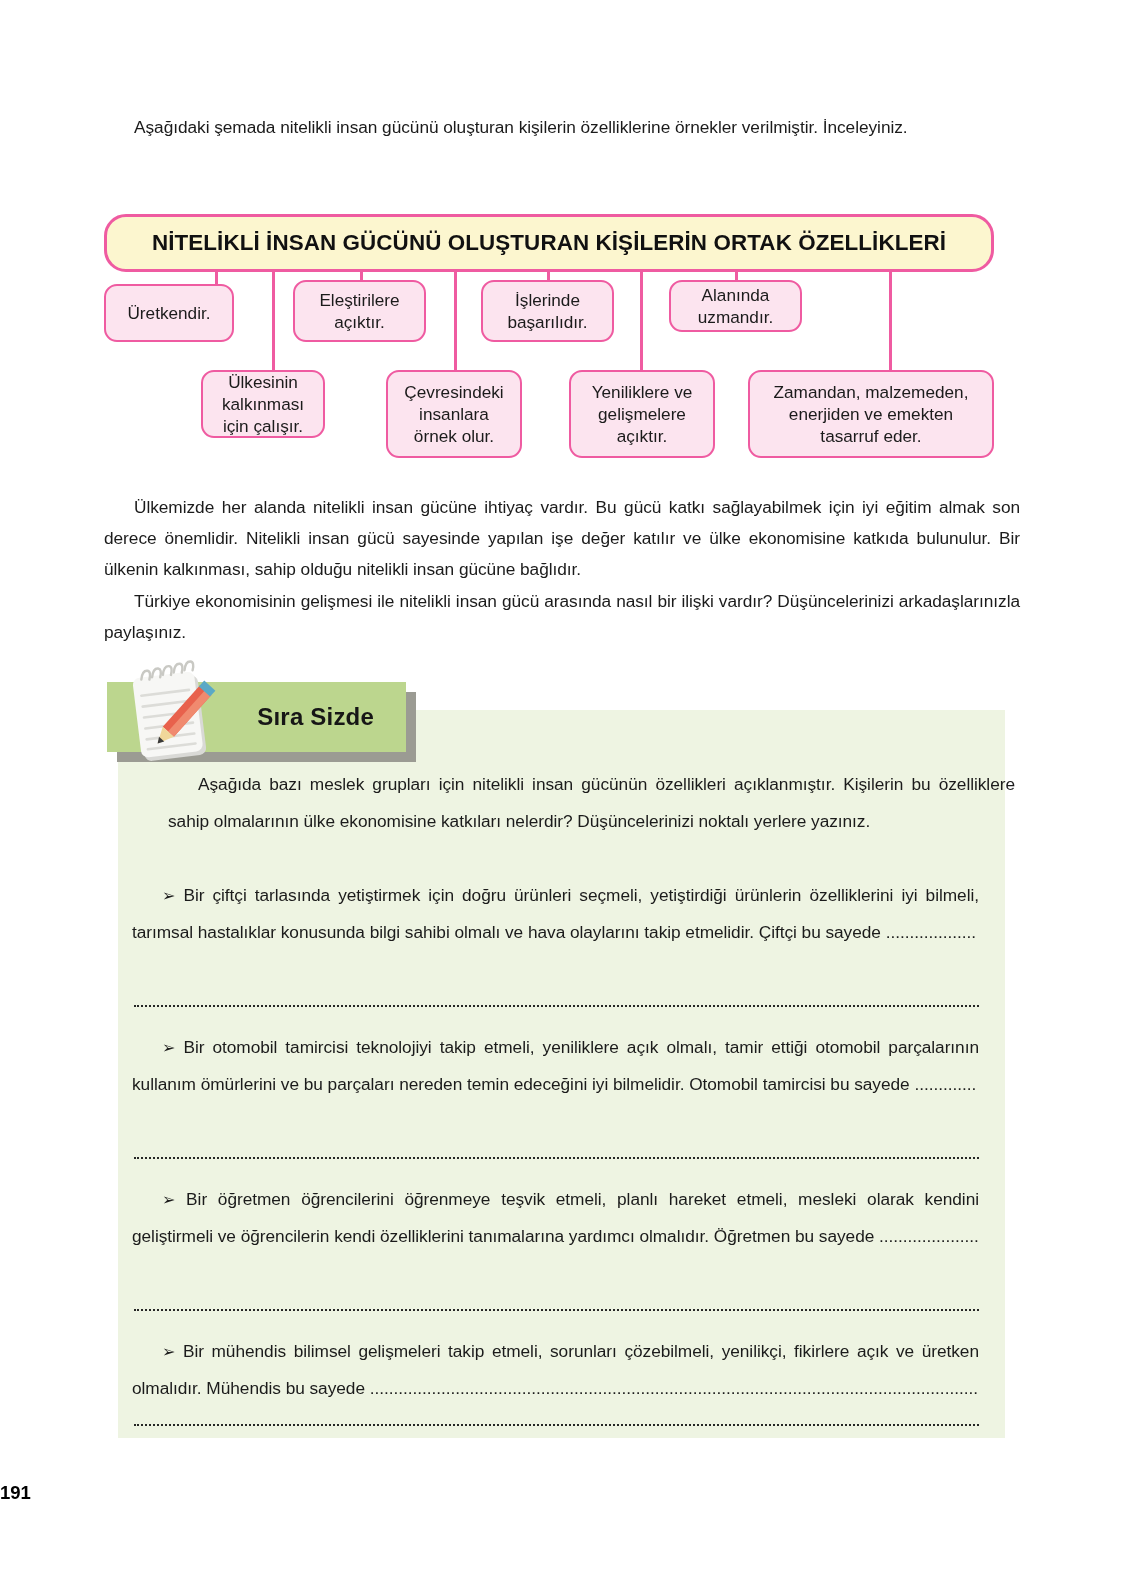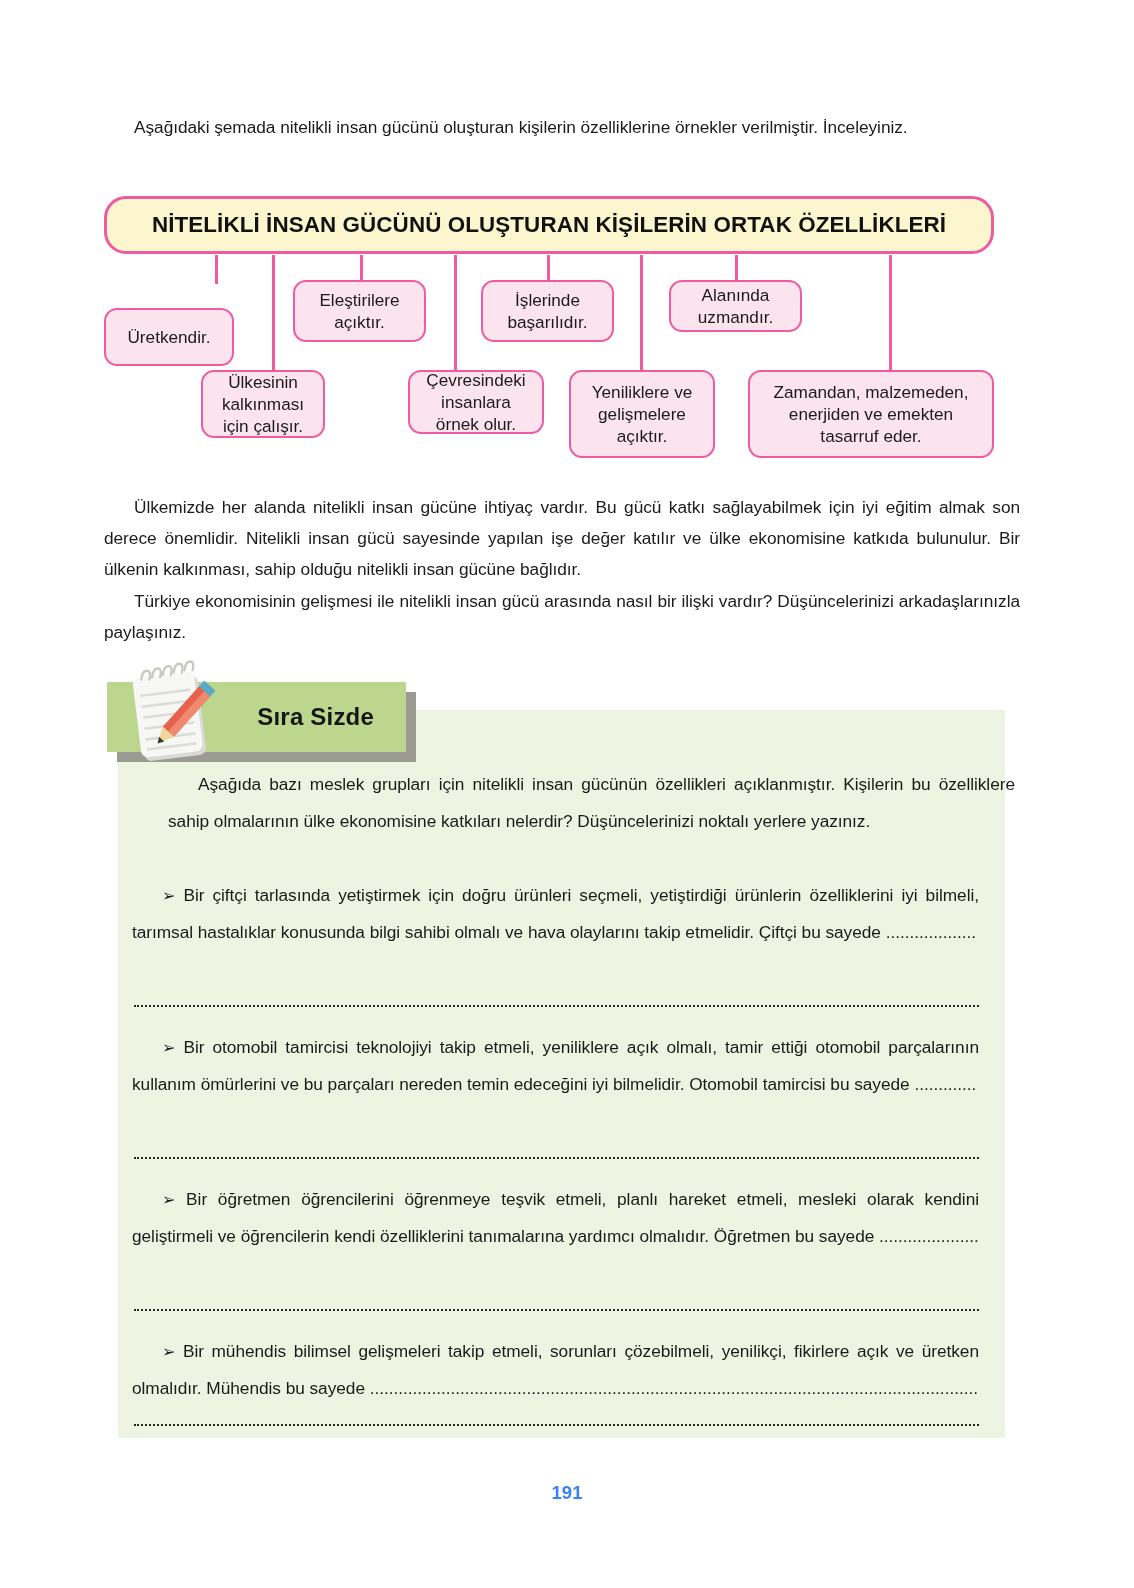--- a/index.html
+++ b/index.html
@@ -75,20 +75,21 @@
     z-index: 3;
   }
   .node.title {
     background: #fcf6cf;
     border-radius: 22px;
     border-width: 3px;
     font-weight: bold;
     font-size: 22.4px;
     letter-spacing: 0.1px;
     color: #111;
+    margin-top: 18px;
   }
 
   
   #activity {
     position: absolute;
     left: 104px;
     top: 658px;
     width: 906px;
     height: 780px;
   }
@@ -161,24 +162,23 @@
     border-bottom: 2.4px dotted #1b1b1b;
     opacity: 0.95;
   }
 
   
   #page-number {
     position: absolute;
     left: 0;
     top: 1482px;
     width: 1134px;
-    text-align: center;
     font-size: 18.5px;
     font-weight: bold;
-    color: #3b82f6;
+    color: #000000;
   }
 </style>
 </head>
 <body>
 
 <div class="page">
 
   <div class="body-para" id="intro-para"><span class="indent"></span><span>Aşağıdaki şemada nitelikli insan gücünü oluşturan kişilerin özelliklerine örnekler verilmiştir. İnceleyiniz.</span></div>
 
   <div id="diagram">
@@ -193,42 +193,42 @@
 
         <line x1="273" y1="65" x2="273" y2="180"></line>
         <line x1="455" y1="65" x2="455" y2="180"></line>
         <line x1="641" y1="65" x2="641" y2="180"></line>
         <line x1="890" y1="65" x2="890" y2="180"></line>
       </g>
     </svg>
 
     <div class="node title" id="node-title" style="left:104px; top:6px; width:890px; height:58px;">NİTELİKLİ İNSAN GÜCÜNÜ OLUŞTURAN KİŞİLERİN ORTAK ÖZELLİKLERİ</div>
 
-    <div class="node" style="left:104px; top:94px; width:130px; height:58px;margin-top:24px;">
+    <div class="node" style="left:104px; top:94px; width:130px; height:58px;">
       <span style="white-space:pre-line">Üretkendir.</span>
     </div>
     <div class="node" style="left:293px; top:90px; width:133px; height:62px;">
       <span style="white-space:pre-line">Eleştirilere
 açıktır.</span>
     </div>
     <div class="node" style="left:481px; top:90px; width:133px; height:62px;">
       <span style="white-space:pre-line">İşlerinde
 başarılıdır.</span>
     </div>
     <div class="node" style="left:669px; top:90px; width:133px; height:52px;">
       <span style="white-space:pre-line">Alanında
 uzmandır.</span>
     </div>
 
     <div class="node" style="left:201px; top:180px; width:124px; height:68px;">
       <span style="white-space:pre-line">Ülkesinin
 kalkınması
 için çalışır.</span>
     </div>
-    <div class="node" style="left:408px; top:180px; width:136px; height:64px;">
+    <div class="node" style="left:386px; top:180px; width:136px; height:88px;">
       <span style="white-space:pre-line">Çevresindeki
 insanlara
 örnek olur.</span>
     </div>
     <div class="node" style="left:569px; top:180px; width:146px; height:88px;">
       <span style="white-space:pre-line">Yeniliklere ve
 gelişmelere
 açıktır.</span>
     </div>
     <div class="node" style="left:748px; top:180px; width:246px; height:88px;">

